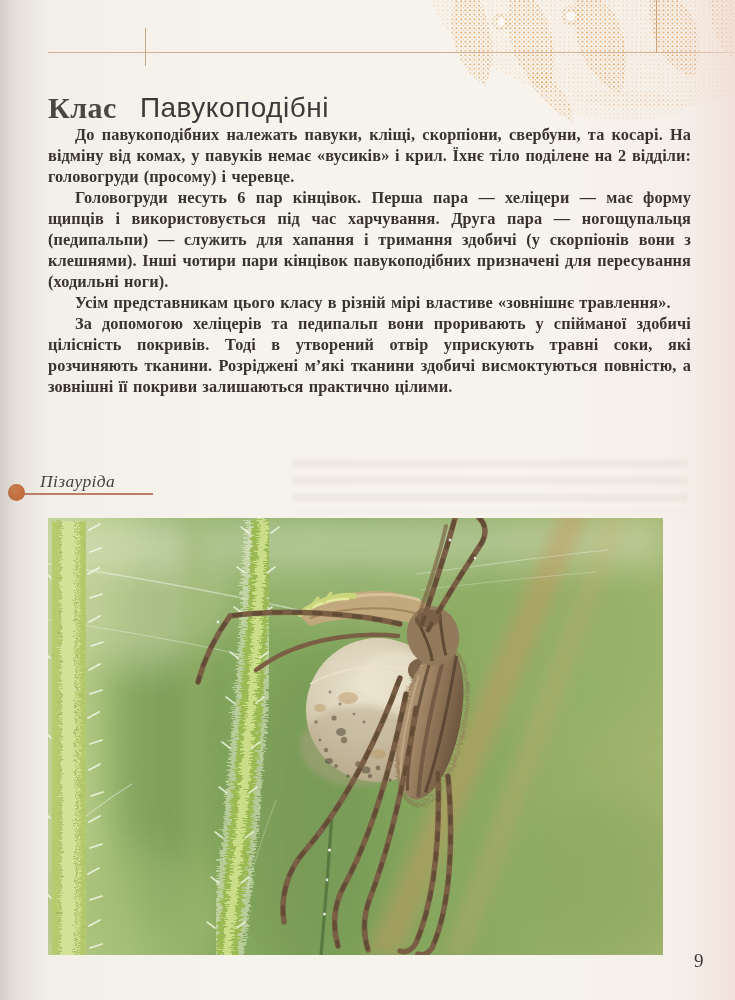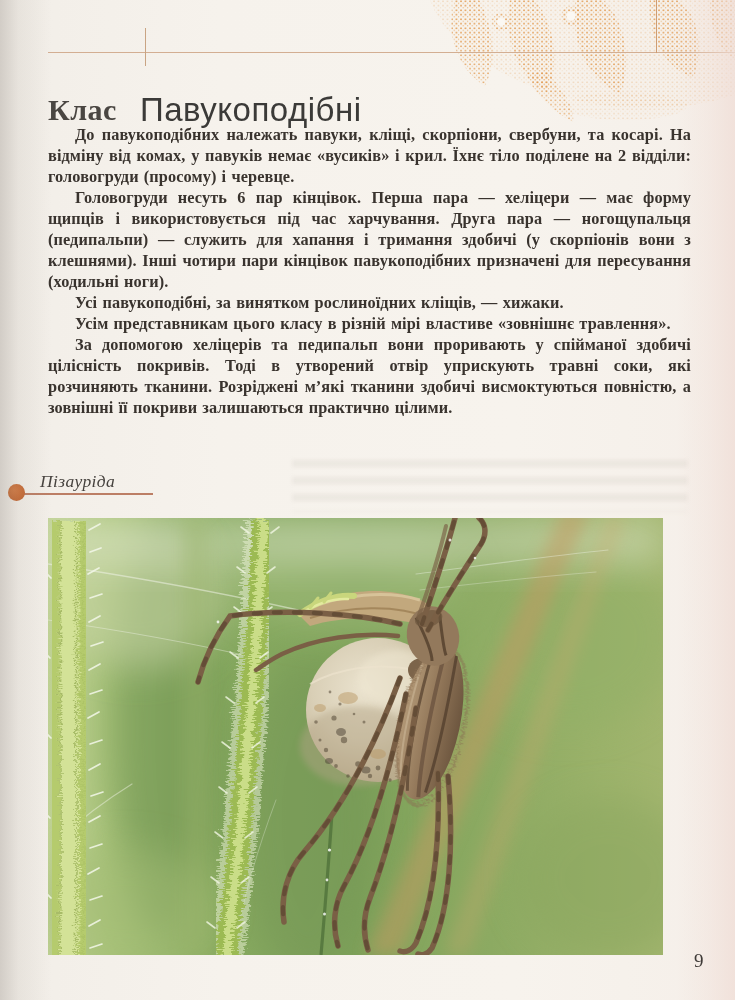--- a/index.html
+++ b/index.html
@@ -18,21 +18,21 @@
     filter:blur(2px);}
   
   .ornament{position:absolute;left:415px;top:0;z-index:2;}
   
   .rule-top{position:absolute;left:48px;right:0;top:52px;height:1px;background:#d3ae92;z-index:3;}
   .tick-a{position:absolute;left:145px;top:28px;width:1px;height:38px;background:#c9a483;z-index:3;}
   .tick-b{position:absolute;left:656px;top:0;width:1px;height:53px;background:#cf9d72;z-index:3;}
   
   .title{position:absolute;left:48px;top:70px;display:flex;align-items:center;z-index:10;white-space:nowrap;}
   .title .kicker{font-size:30px;color:#4a4642;letter-spacing:.5px;}
-  .title .name{font-family:"Liberation Sans",sans-serif;font-size:33px;font-weight:400;color:#3b3a38;margin-left:23px;letter-spacing:.5px;}
+  .title .name{font-family:"Liberation Sans",sans-serif;font-size:28px;font-weight:400;color:#3b3a38;margin-left:23px;letter-spacing:.5px;}
   
   .body-text{position:absolute;left:48px;width:643px;top:124px;z-index:10;
     font-size:16.3px;line-height:21px;font-weight:700;color:#39332e;
     text-align:justify;letter-spacing:.1px;word-spacing:1px;}
   .body-text p{margin:0;text-indent:27px;}
   
   .caption-bullet{position:absolute;left:8px;top:484px;width:17px;height:17px;border-radius:50%;
     background:radial-gradient(circle at 35% 35%,#d47a42,#bd5f2b);z-index:10;}
   .caption-line{position:absolute;left:22px;top:493px;width:131px;height:2px;background:#b26a4e;opacity:.85;z-index:9;}
   .caption-text{position:absolute;left:40px;top:471px;z-index:10;font-style:italic;font-size:17.5px;
@@ -74,21 +74,20 @@
   <div class="tick-b"></div>
 
   <h1 class="title">
     <span class="kicker">Клас</span>
     <span class="name">Павукоподібні</span>
   </h1>
 
   <div class="body-text">
     <p>До павукоподібних належать павуки, кліщі, скорпіони, свербуни, та косарі. На відміну від комах, у павуків немає «вусиків» і крил. Їхнє тіло поділене на 2 відділи: головогруди (просому) і черевце.</p>
     <p>Головогруди несуть 6 пар кінцівок. Перша пара — хеліцери — має форму щипців і використовується під час харчування. Друга пара — ногощупальця (педипальпи) — служить для хапання і тримання здобичі (у скорпіонів вони з клешнями). Інші чотири пари кінцівок павукоподібних призначені для пересування (ходильні ноги).</p>
-    <p>Усі павукоподібні, за винятком рослиноїдних кліщів, — хижаки.</p>
     <p>Усім представникам цього класу в різній мірі властиве «зовнішнє травлення».</p>
     <p>За допомогою хеліцерів та педипальп вони проривають у спійманої здобичі цілісність покривів. Тоді в утворений отвір уприскують травні соки, які розчиняють тканини. Розріджені м’які тканини здобичі висмоктуються повністю, а зовнішні її покриви залишаються практично цілими.</p>
   </div>
 
   <div class="ghost"></div>
 
   <div class="caption-bullet"></div>
   <div class="caption-line"></div>
   <div class="caption-text">Пізауріда</div>
 

